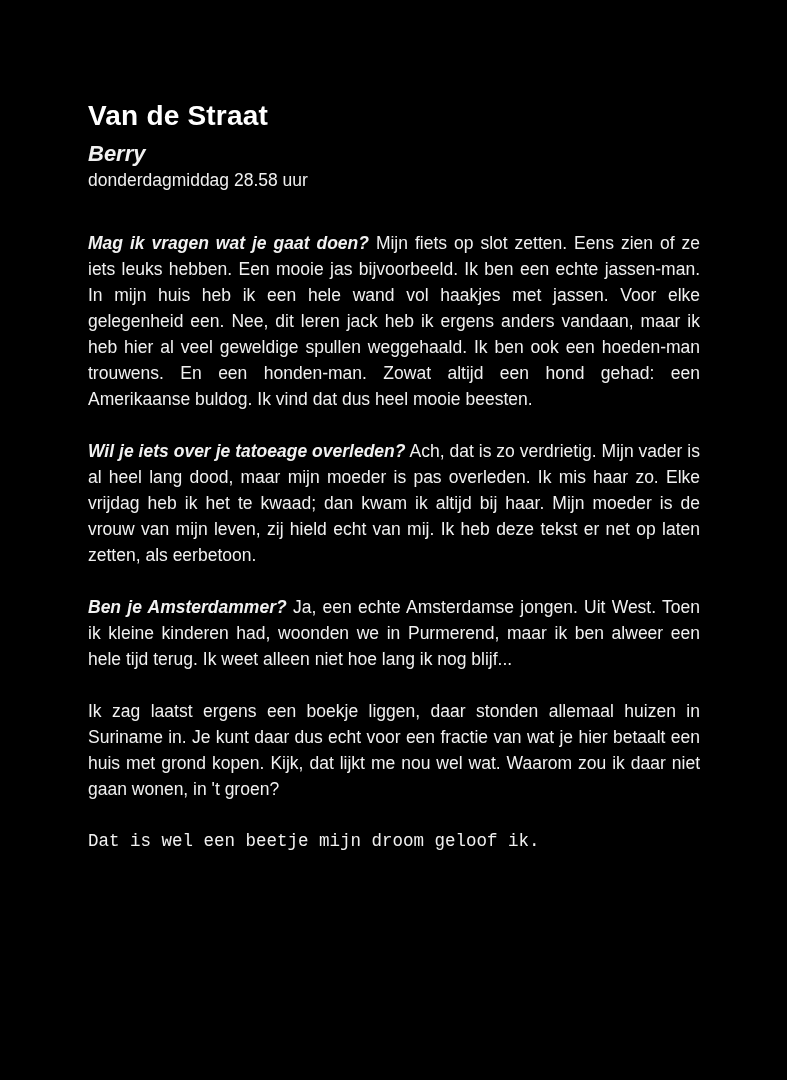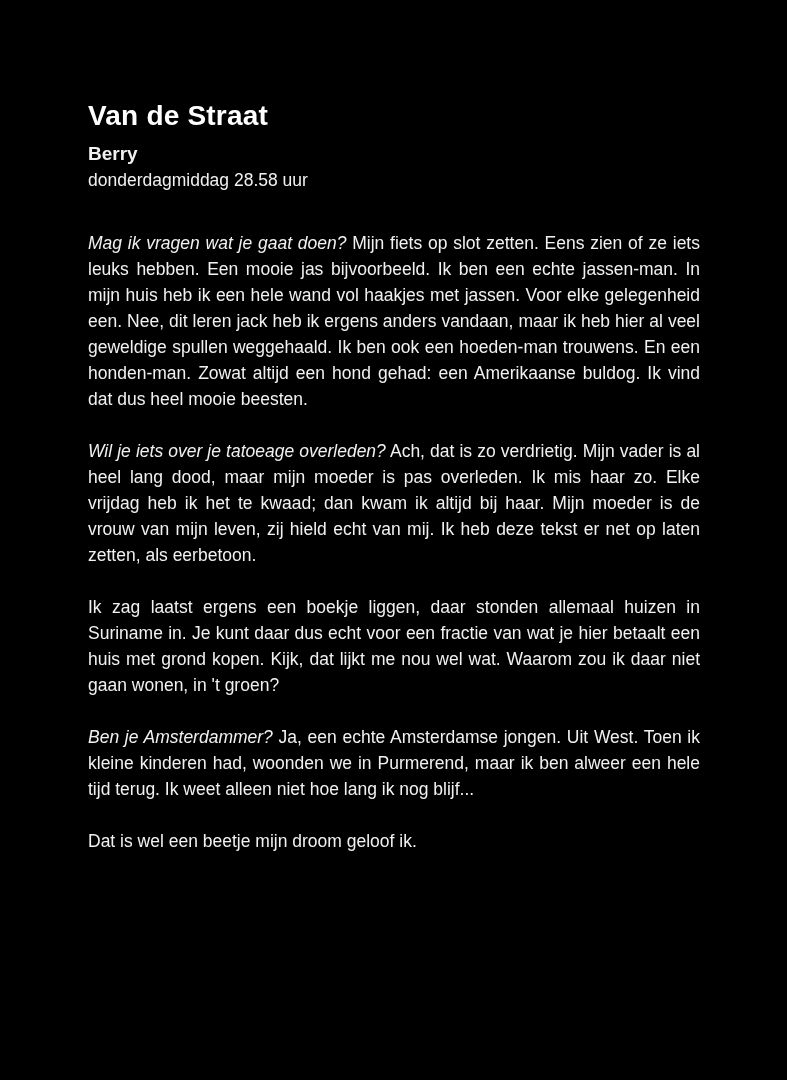--- a/index.html
+++ b/index.html
@@ -24,62 +24,64 @@
   .article-title {
     margin: 0 0 9px 0;
     font-size: 28px;
     line-height: 1.15;
     font-weight: bold;
     color: #ffffff;
     letter-spacing: 0.2px;
   }
   .article-byline {
     margin: 0;
-    font-size: 19px;
+    font-size: 22px;
     line-height: 26px;
     font-weight: bold;
+    font-style: italic;
     color: #f1f1f1;
   }
   .article-datetime {
     margin: 0;
     font-size: 17.5px;
     line-height: 26px;
     color: #f1f1f1;
   }
   .article-body {
     padding-top: 37px;
   }
   .article-body p {
     margin: 0 0 26px 0;
     font-size: 17.5px;
     line-height: 26px;
     text-align: justify;
     color: #f1f1f1;
   }
   .article-body p:last-child {
     text-align: left;
+    font-family: Liberation Mono, monospace;
   }
   .lead {
-    font-weight: normal;
+    font-weight: bold;
     font-style: italic;
   }
 </style>
 </head>
 <body>
 
 <div class="page">
   <h1 class="article-title">Van de Straat</h1>
   <p class="article-byline">Berry</p>
   <p class="article-datetime">donderdagmiddag 28.58 uur</p>
 
   <div class="article-body">
 
     <p><span class="lead">Mag ik vragen wat je gaat doen?</span><span> Mijn fiets op slot zetten. Eens zien of ze iets leuks hebben. Een mooie jas bijvoorbeeld. Ik ben een echte jassen-man. In mijn huis heb ik een hele wand vol haakjes met jassen. Voor elke gelegenheid een. Nee, dit leren jack heb ik ergens anders vandaan, maar ik heb hier al veel geweldige spullen weggehaald. Ik ben ook een hoeden-man trouwens. En een honden-man. Zowat altijd een hond gehad: een Amerikaanse buldog. Ik vind dat dus heel mooie beesten.</span></p>
 
     <p><span class="lead">Wil je iets over je tatoeage overleden?</span><span> Ach, dat is zo verdrietig. Mijn vader is al heel lang dood, maar mijn moeder is pas overleden. Ik mis haar zo. Elke vrijdag heb ik het te kwaad; dan kwam ik altijd bij haar. Mijn moeder is de vrouw van mijn leven, zij hield echt van mij. Ik heb deze tekst er net op laten zetten, als eerbetoon.</span></p>
 
+    <p><span class="lead">Ben je Amsterdammer?</span><span> Ja, een echte Amsterdamse jongen. Uit West. Toen ik kleine kinderen had, woonden we in Purmerend, maar ik ben alweer een hele tijd terug. Ik weet alleen niet hoe lang ik nog blijf...</span></p>
+
     <p><span class="lead"></span><span>Ik zag laatst ergens een boekje liggen, daar stonden allemaal huizen in Suriname in. Je kunt daar dus echt voor een fractie van wat je hier betaalt een huis met grond kopen. Kijk, dat lijkt me nou wel wat. Waarom zou ik daar niet gaan wonen, in 't groen?</span></p>
-
-    <p><span class="lead">Ben je Amsterdammer?</span><span> Ja, een echte Amsterdamse jongen. Uit West. Toen ik kleine kinderen had, woonden we in Purmerend, maar ik ben alweer een hele tijd terug. Ik weet alleen niet hoe lang ik nog blijf...</span></p>
 
     <p><span class="lead"></span><span>Dat is wel een beetje mijn droom geloof ik.</span></p>
   </div>
 </div>
 
 </body></html>

